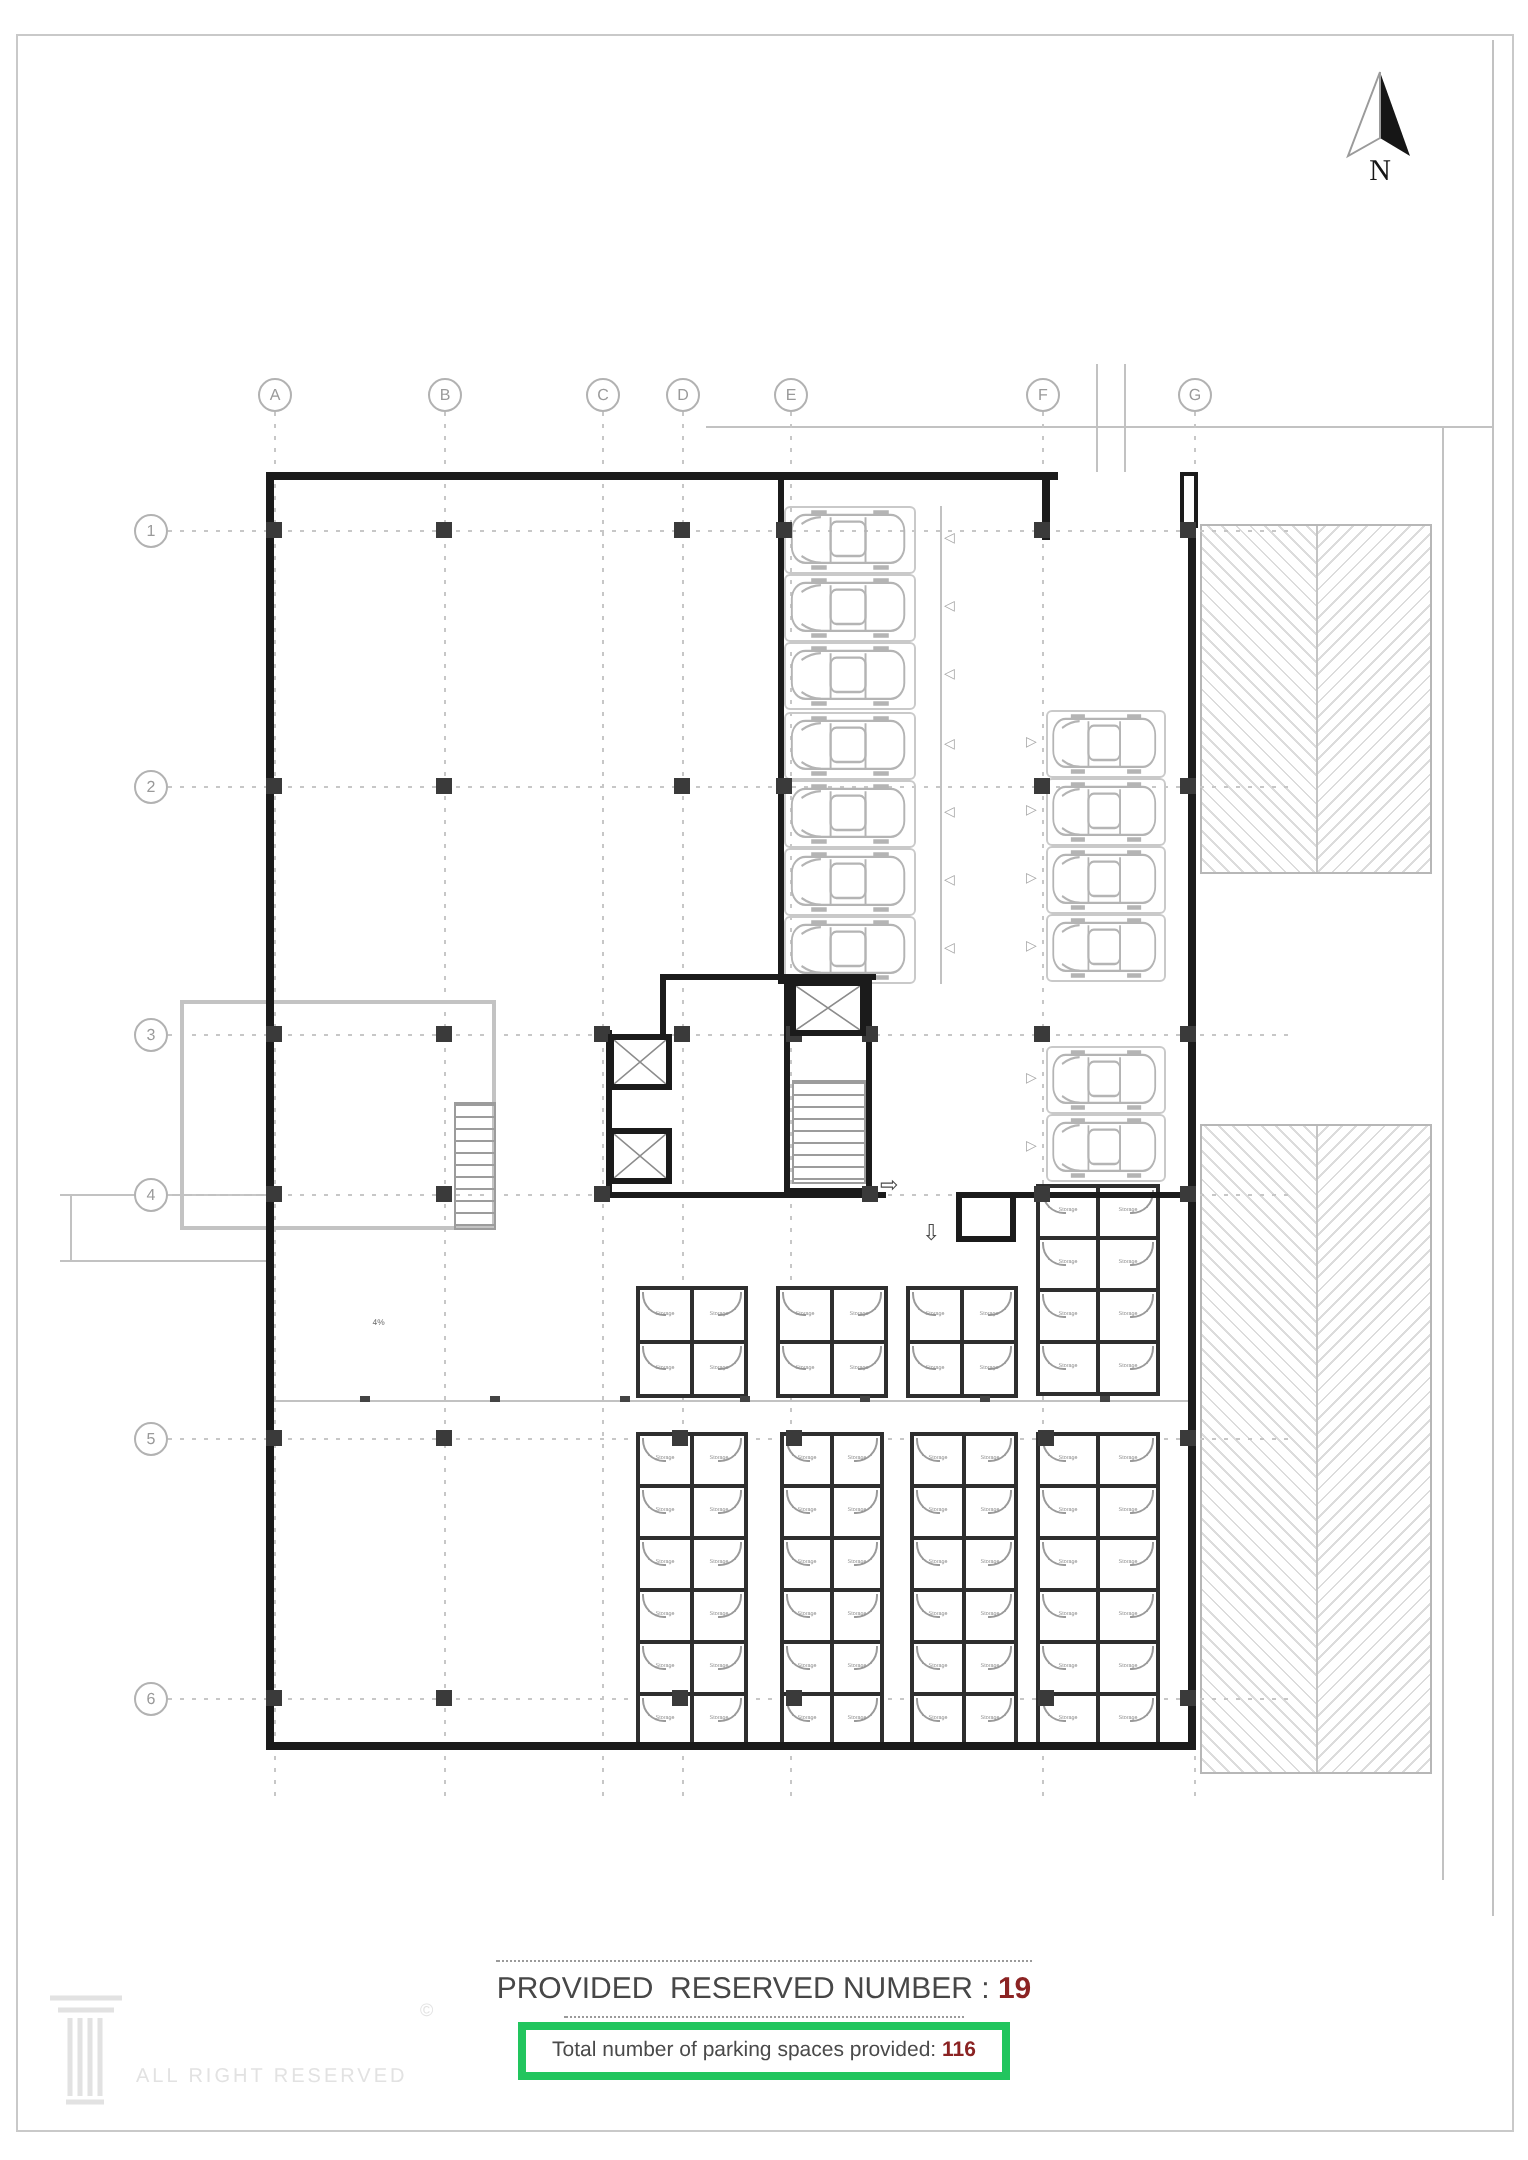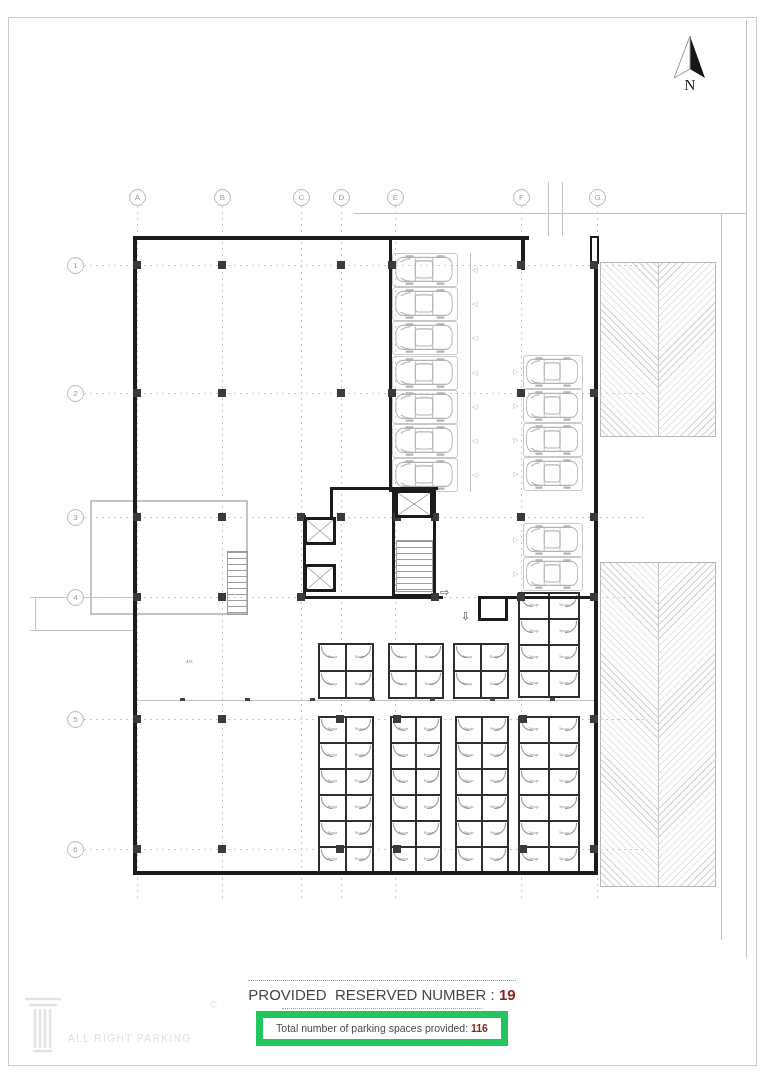--- a/index.html
+++ b/index.html
@@ -46,21 +46,21 @@
   .glyph{position:absolute;color:#4a4a4a;}
   
   .tb{position:absolute;left:0;width:764px;text-align:center;color:#474747;}
   #tb-title{top:950px;font-size:20px;letter-spacing:.3px;}
   #tb-title b{color:#3b3b3b;}
   .dotline{position:absolute;left:50%;transform:translateX(-50%);border-bottom:1px dotted #9a9a9a;height:1px;}
   #tb-line2{top:986px;font-size:15px;}
   .pre{white-space:pre;}
   .redval{font-weight:bold;}
   #tb-box{position:absolute;left:50%;transform:translateX(-50%);top:1011px;width:238px;height:21px;
-          border:7px solid #22c55e;font-size:10.5px;line-height:21px;text-align:center;color:#4a4a4a;}
+          border:4px solid #22c55e;font-size:10.5px;line-height:21px;text-align:center;color:#4a4a4a;}
   #tb-scale{top:1043px;font-size:12px;}
   
   #logo{position:absolute;left:22px;top:996px;width:230px;height:66px;color:#e2e2e2;}
   #logo-brand{position:absolute;left:44px;top:10px;font-size:23px;font-weight:bold;letter-spacing:1px;}
   #logo-copy{position:absolute;left:188px;top:4px;font-size:9px;}
   #logo-tag{position:absolute;left:46px;top:37px;font-size:10px;letter-spacing:1.5px;}
   #north{position:absolute;left:660px;top:34px;}
 </style>
 </head>
 <body>
@@ -632,15 +632,15 @@
   <div id="logo">
     <svg width="42" height="60" viewBox="0 0 42 60">
       <g stroke="#e2e2e2" stroke-width="2.5" fill="none">
         <path d="M3,3 H39"></path>
           <path d="M7,9 H35"></path>
         <path d="M13,13 V52 M18,13 V52 M23,13 V52 M28,13 V52"></path>
         <path d="M11,55 H30"></path>
       </g>
     </svg>
     <span id="logo-copy">©</span>
-    <span id="logo-tag">ALL RIGHT PARKING</span>
+    <span id="logo-tag">ALL RIGHT RESERVED</span>
   </div>
 </div>
 
 </body></html>

